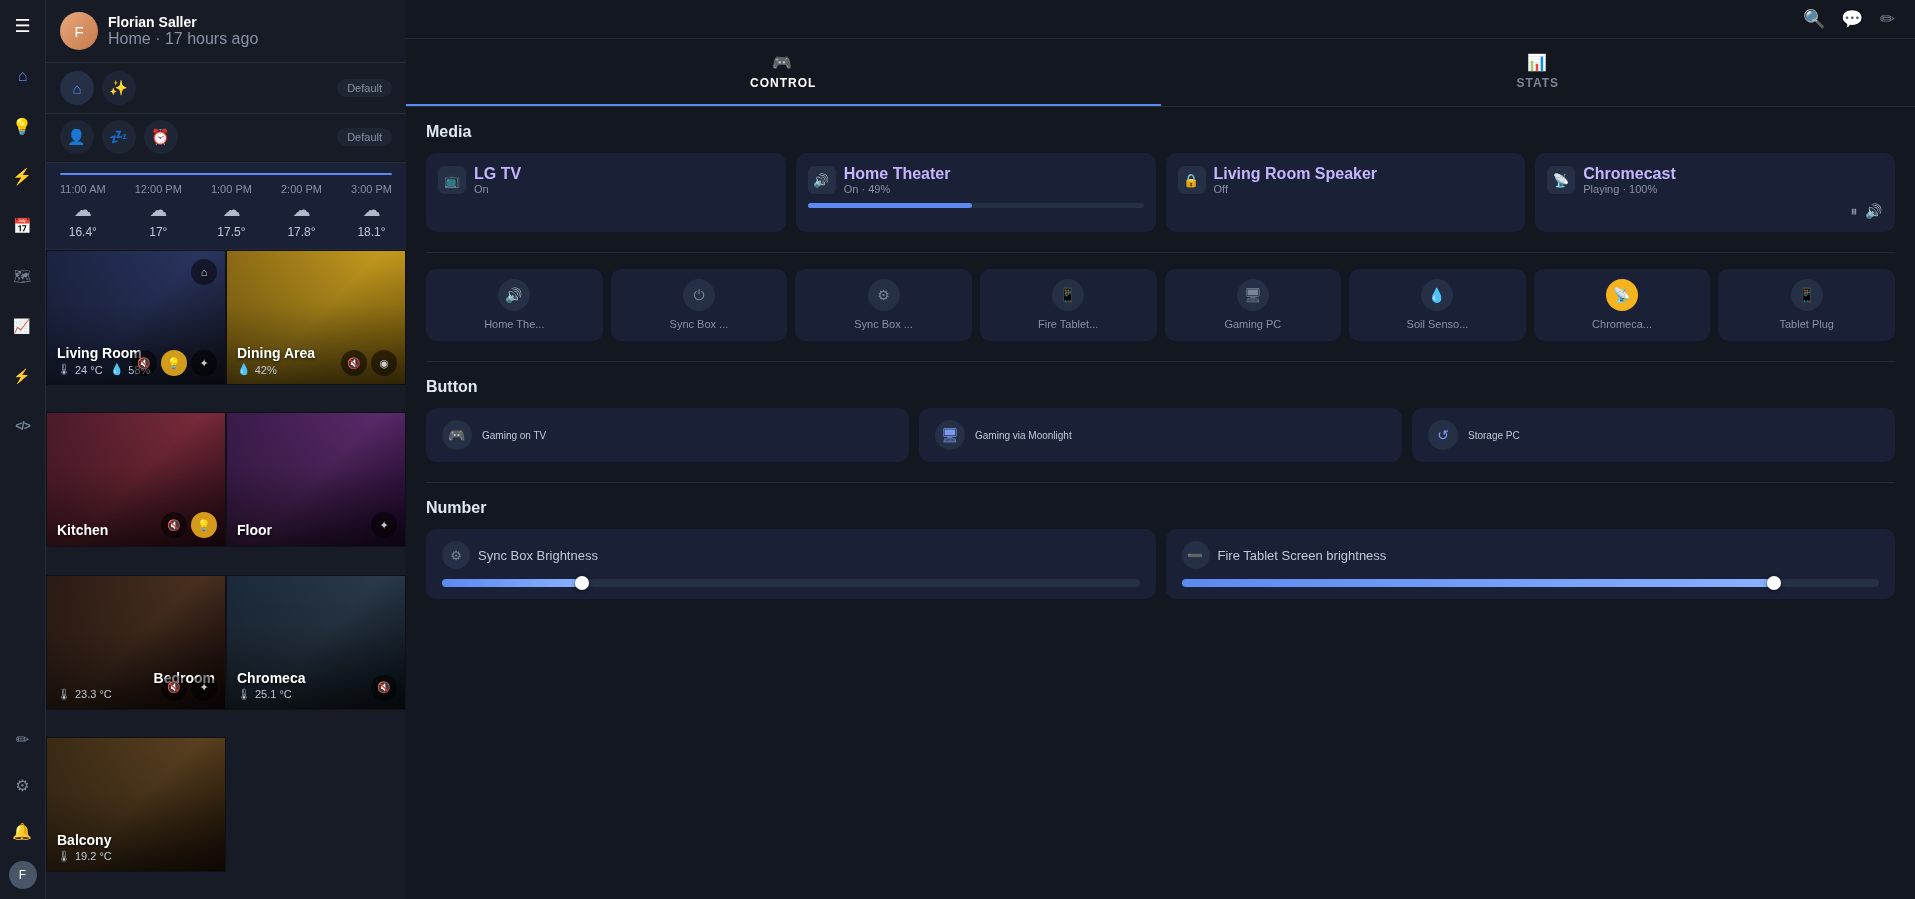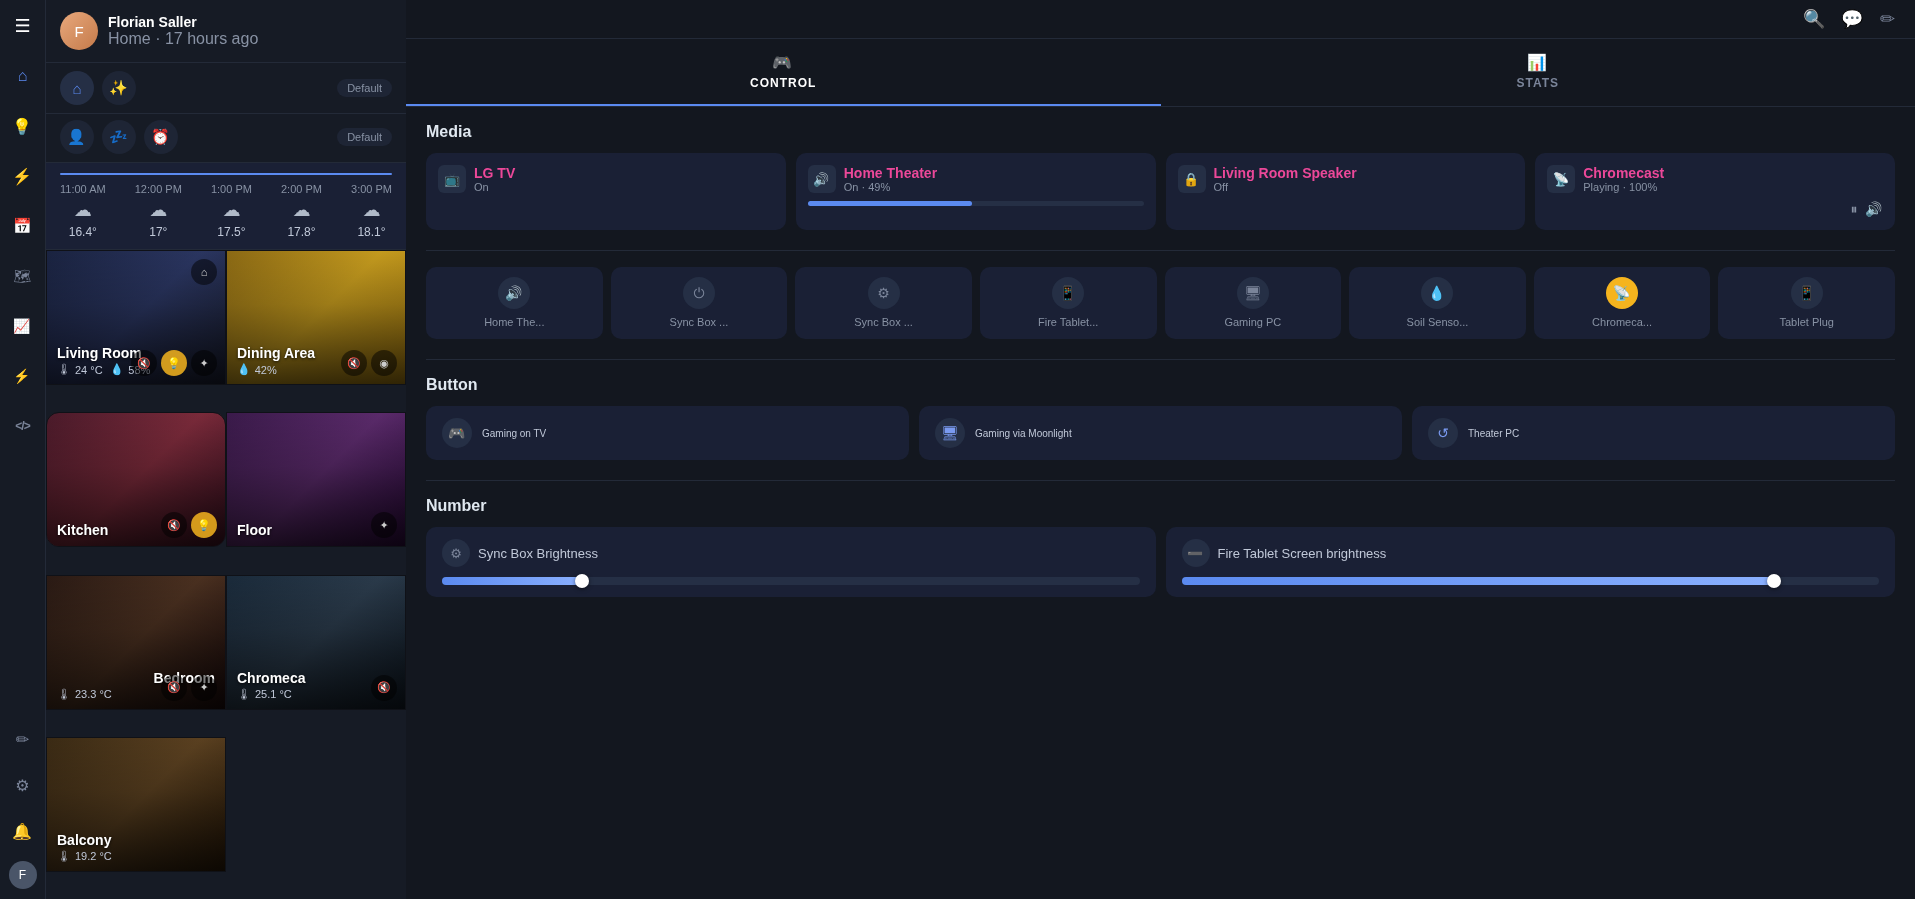--- a/index.html
+++ b/index.html
@@ -200,21 +200,21 @@
       position: absolute;
       top: 8px;
       right: 8px;
       display: flex;
       gap: 4px;
     }
 
     
     .room-living { background: linear-gradient(135deg, #1a2340 0%, #2a3560 50%, #1a1e30 100%); }
     .room-dining { background: linear-gradient(135deg, #8b6914 0%, #c49a1e 50%, #a07810 100%); }
-    .room-kitchen { background: linear-gradient(135deg, #4a1a2a 0%, #7a2a3a 50%, #3a1020 100%); border-radius: 13px; }
+    .room-kitchen { background: linear-gradient(135deg, #4a1a2a 0%, #7a2a3a 50%, #3a1020 100%); }
     .room-floor { background: linear-gradient(135deg, #3a1a4a 0%, #5a2a6a 50%, #2a0a3a 100%); }
     .room-bedroom { background: linear-gradient(135deg, #2a1a14 0%, #4a3020 50%, #1a0a0a 100%); text-align: right; }
     .room-storage { background: linear-gradient(135deg, #0a3a3a 0%, #0a5a4a 50%, #0a2a2a 100%); }
     .room-bathroom { background: linear-gradient(135deg, #1a2a3a 0%, #2a3a4a 50%, #101a25 100%); }
     .room-balcony { background: linear-gradient(135deg, #3a2a14 0%, #5a4020 50%, #2a1a08 100%); }
 
     
     .weather-strip {
       padding: 10px 14px;
       background: #1a2035;
@@ -325,21 +325,21 @@
       width: 28px;
       height: 28px;
       border-radius: 6px;
       background: #252f45;
       display: flex;
       align-items: center;
       justify-content: center;
       font-size: 13px;
       color: #7a9af0;
     }
-    .media-card-title { font-size: 14px; font-weight: 600; color: #ec4899; }
+    .media-card-title { font-size: 16px; font-weight: 600; color: #c4b5fd; }
     .media-card-status { font-size: 11px; color: #8892a4; }
     .media-progress {
       height: 5px;
       background: #252f45;
       border-radius: 3px;
       margin-top: 8px;
     }
     .media-progress-bar {
       height: 100%;
       background: #5b8af0;
@@ -773,21 +773,21 @@
         <div class="action-card">
           <div class="action-card-icon">🎮</div>
           <div class="action-card-label">Gaming on TV</div>
         </div>
         <div class="action-card">
           <div class="action-card-icon">🖥</div>
           <div class="action-card-label">Gaming via Moonlight</div>
         </div>
         <div class="action-card">
           <div class="action-card-icon">↺</div>
-          <div class="action-card-label">Theater PC</div>
+          <div class="action-card-label">Storage PC</div>
         </div>
 
       </div>
 
       <hr class="section-divider">
 
       <div class="section-title">Number</div>
       <div class="number-grid">
 
         <div class="number-card">

